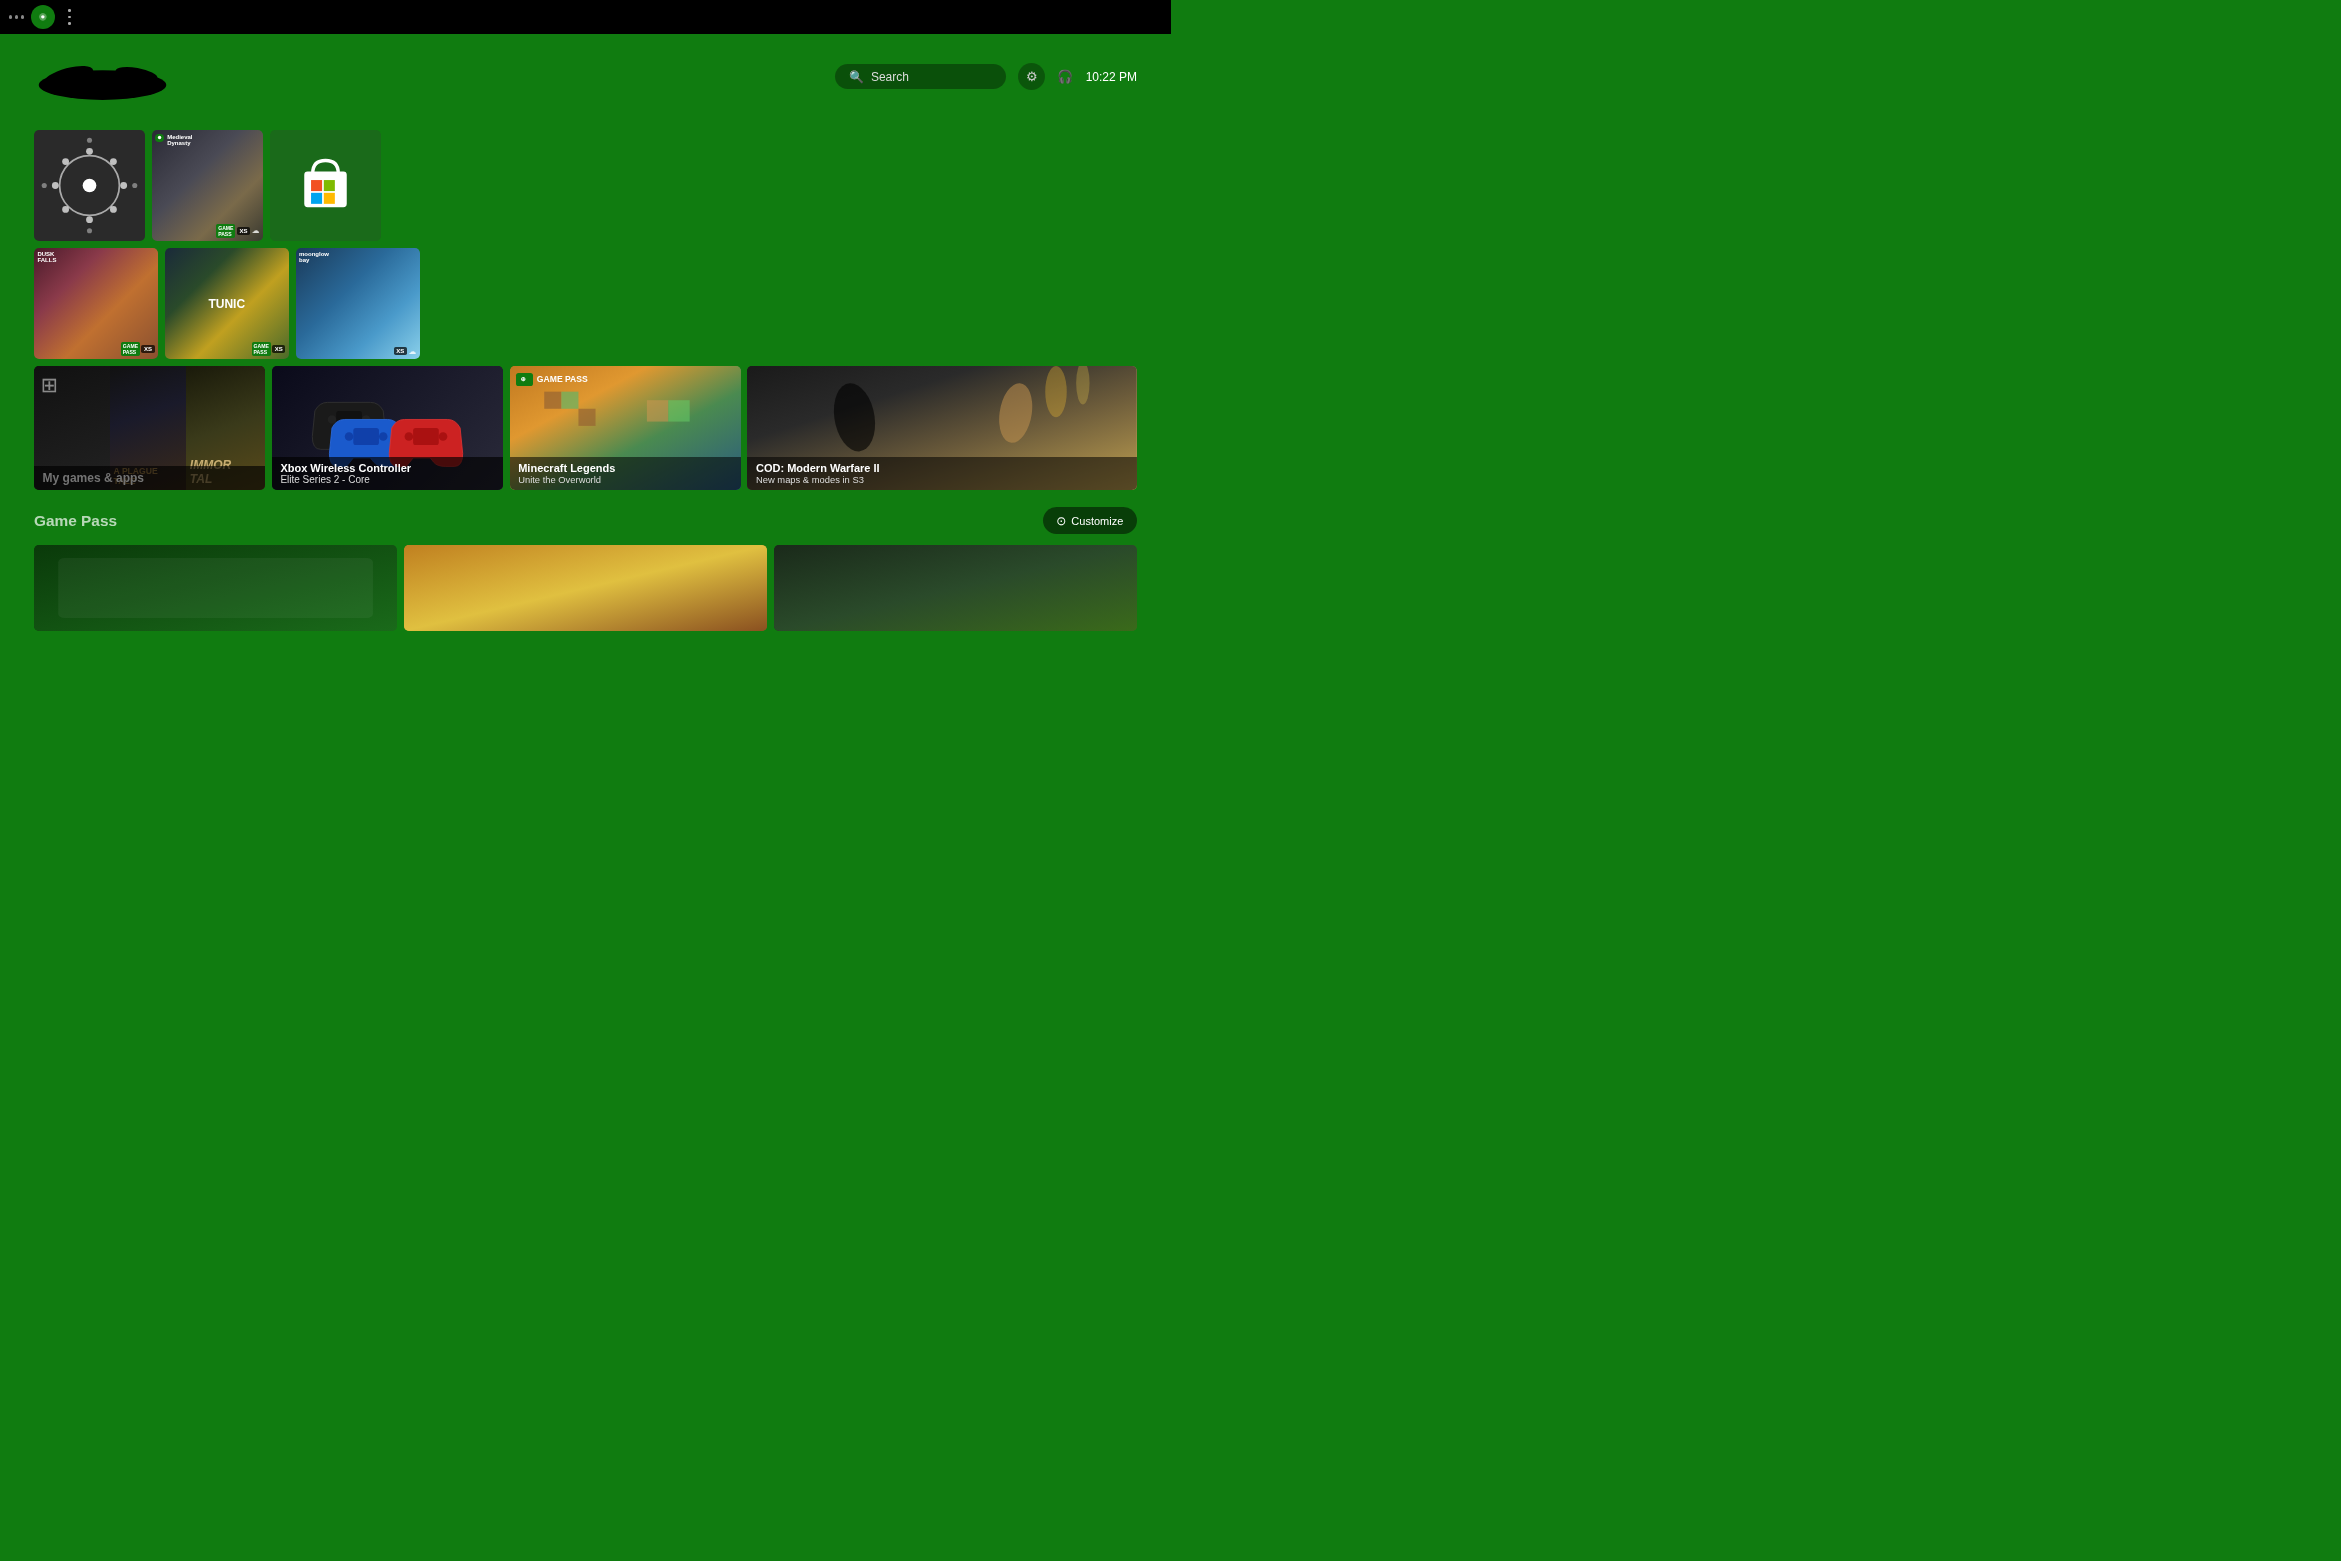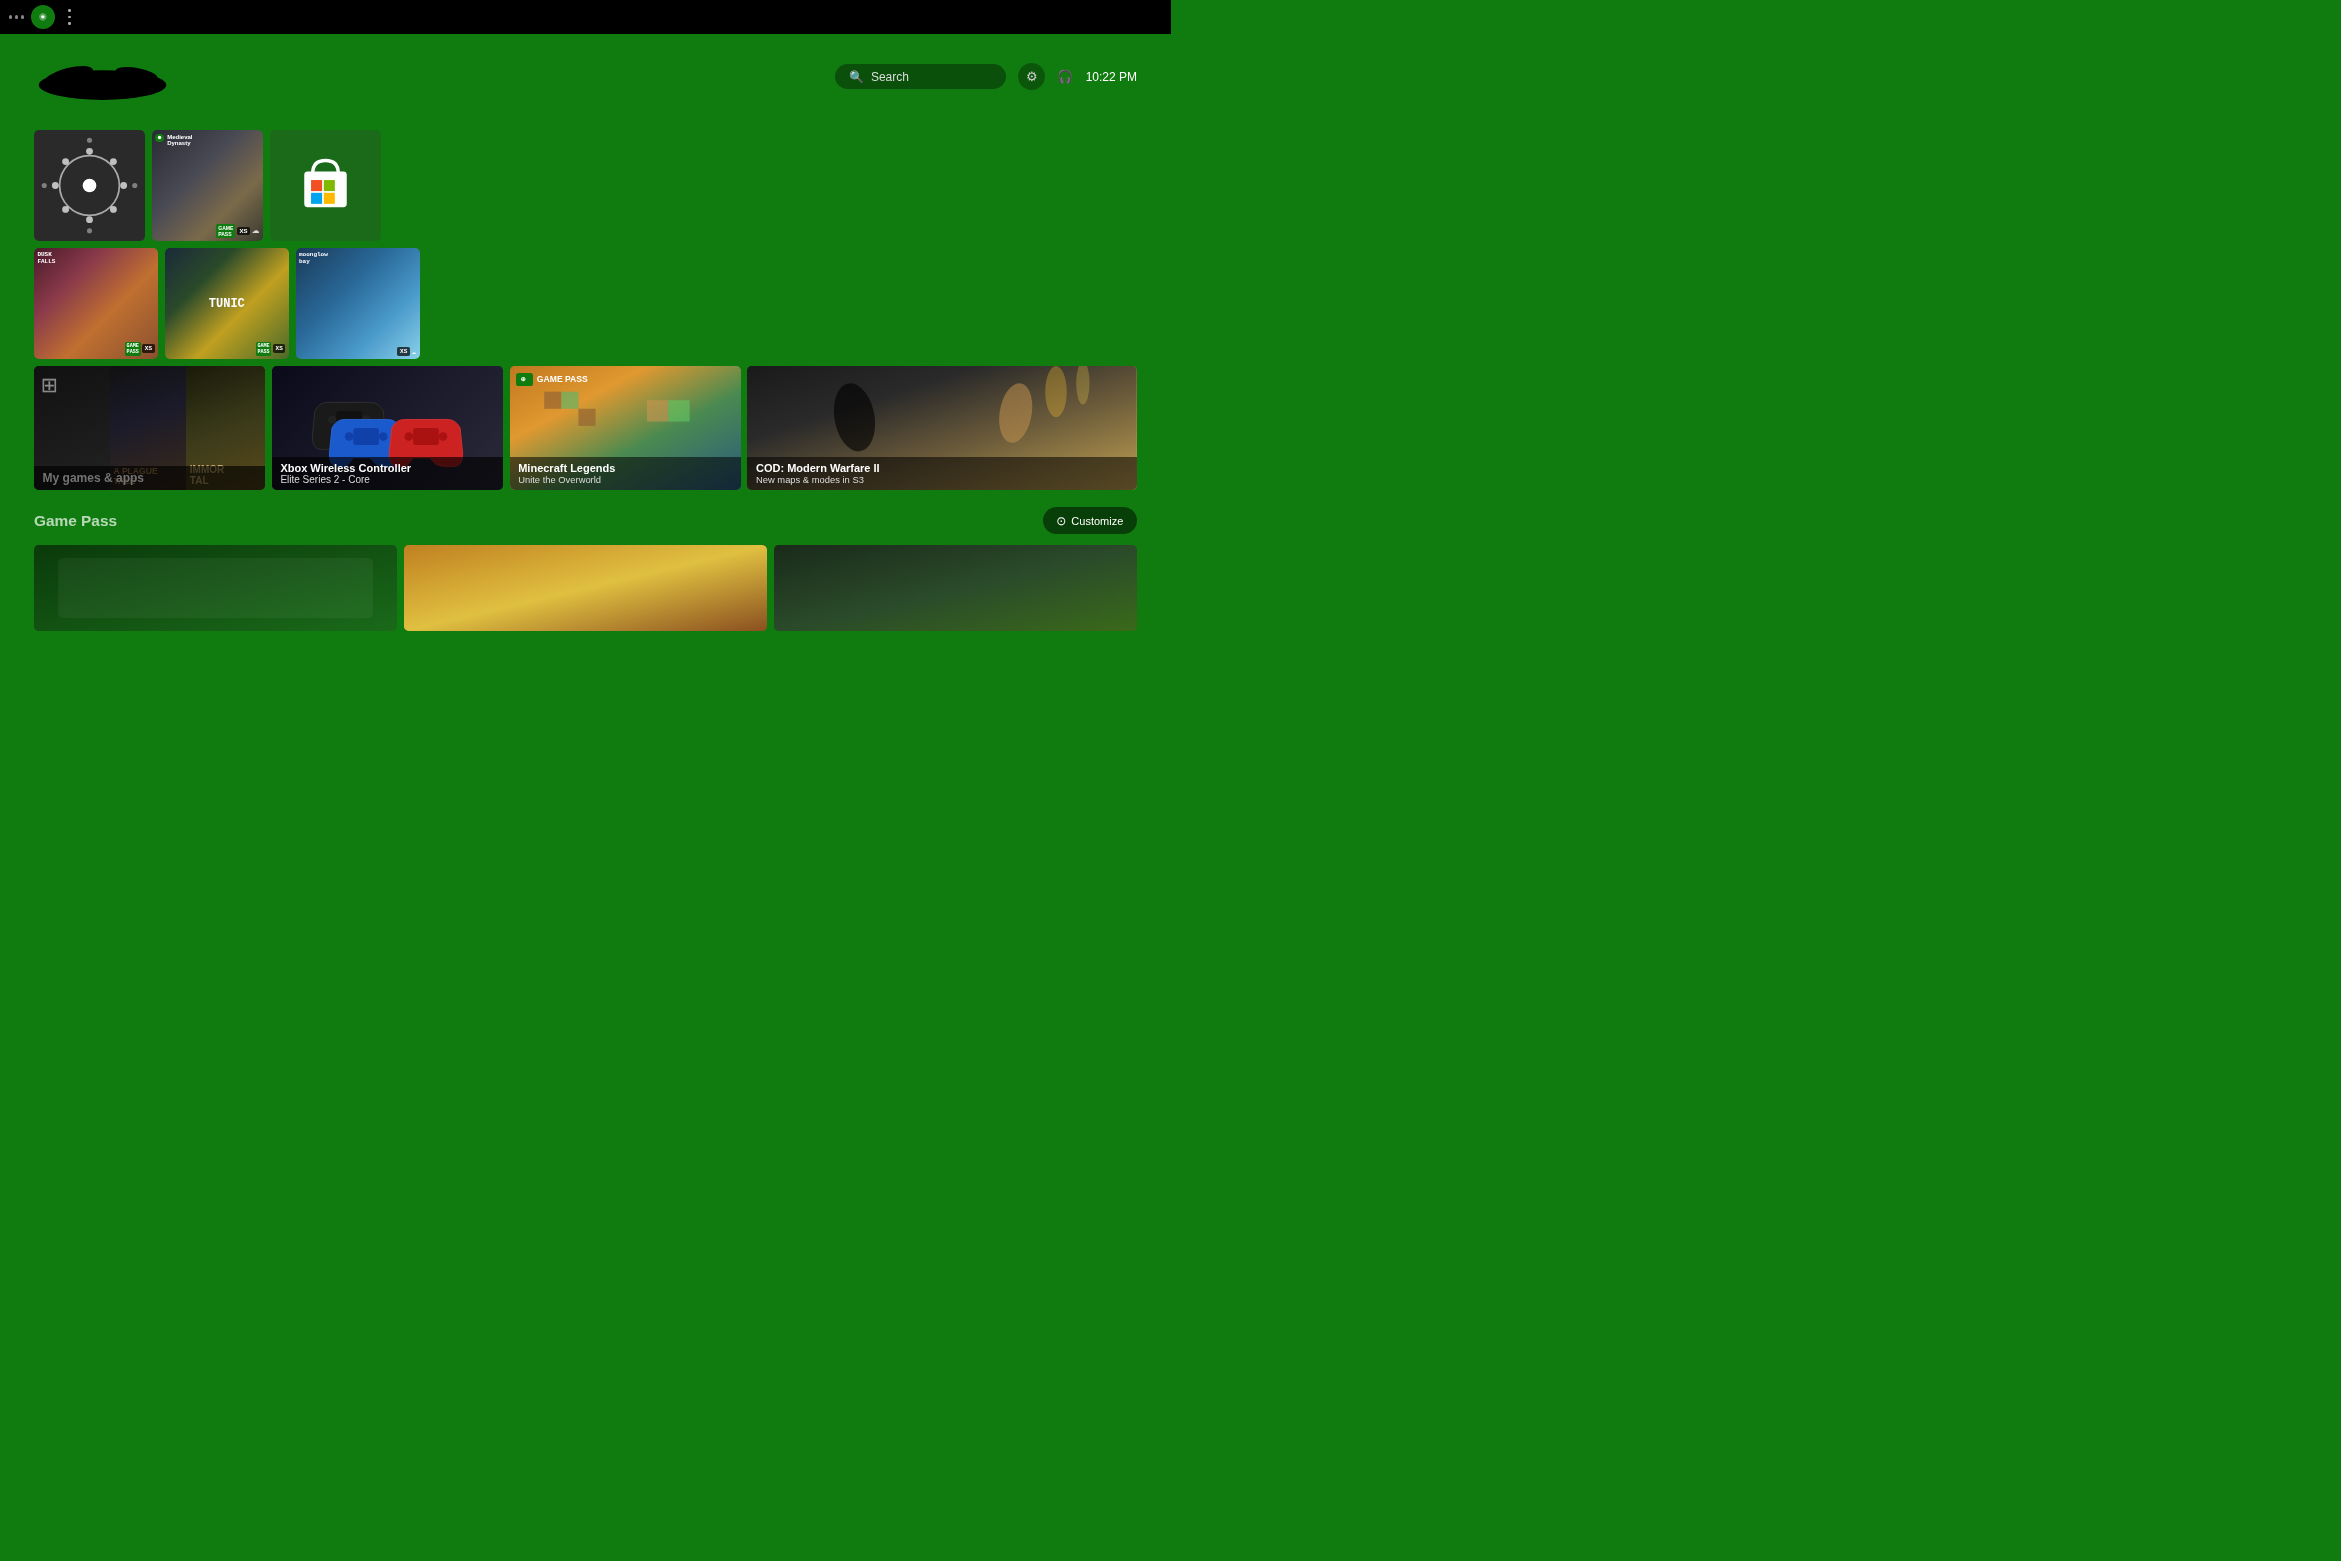--- a/index.html
+++ b/index.html
@@ -178,21 +178,20 @@
     }
     .meonglow-tile {
       background: linear-gradient(135deg, #1a3a5a 0%, #2a6a9a 40%, #4a9aca 70%, #8ad0ea 100%);
     }
 
     .game-tile-lg-inner {
       width: 100%; height: 100%;
       display: flex; align-items: flex-end; justify-content: flex-start;
       padding: 21px;
       position: relative;
-      font-family: Liberation Mono, monospace;
     }
 
     
     .row2 {
       display: flex;
       gap: 6.8px;
       height: 124px;
       margin-top: 0;
     }
 
@@ -515,21 +514,21 @@
         <div class="my-games-inner">
 
           <div style="display:flex;width:100%;height:100%;">
             <div style="width:33%;height:100%;background:linear-gradient(160deg,#111 0%,#222 100%);display:flex;align-items:flex-start;padding-top:6.8px;padding-left:6.8px;">
               <div style="color:rgba(255,255,255,0.5);font-size:20.5px;">⊞</div>
             </div>
             <div style="width:33%;height:100%;background:linear-gradient(160deg,#111 0%,#1a1a2a 40%,#3a2a1a 100%);display:flex;align-items:flex-end;">
               <div style="color:rgba(255,200,100,0.6);font-size:8.6px;padding:3.4px;font-weight:bold;">A PLAGUE<br>TALE</div>
             </div>
             <div style="width:34%;height:100%;background:linear-gradient(160deg,#1a1a0a 0%,#3a3a1a 50%,#5a4a1a 100%);display:flex;align-items:flex-end;">
-              <div style="color:rgba(255,220,150,0.7);font-size:10px;padding:3.4px;font-weight:bold;">IMMOR<br>TAL</div>
+              <div style="color:rgba(255,220,150,0.7);font-size:12px;padding:3.4px;font-weight:bold;font-style:italic;">IMMOR<br>TAL</div>
             </div>
           </div>
           <div class="my-games-label">My games &amp; apps</div>
         </div>
       </div>
 
       <div class="controller-tile">
         <div class="controller-bg">
 
           <svg width="171" height="94" viewBox="0 0 200 110">

